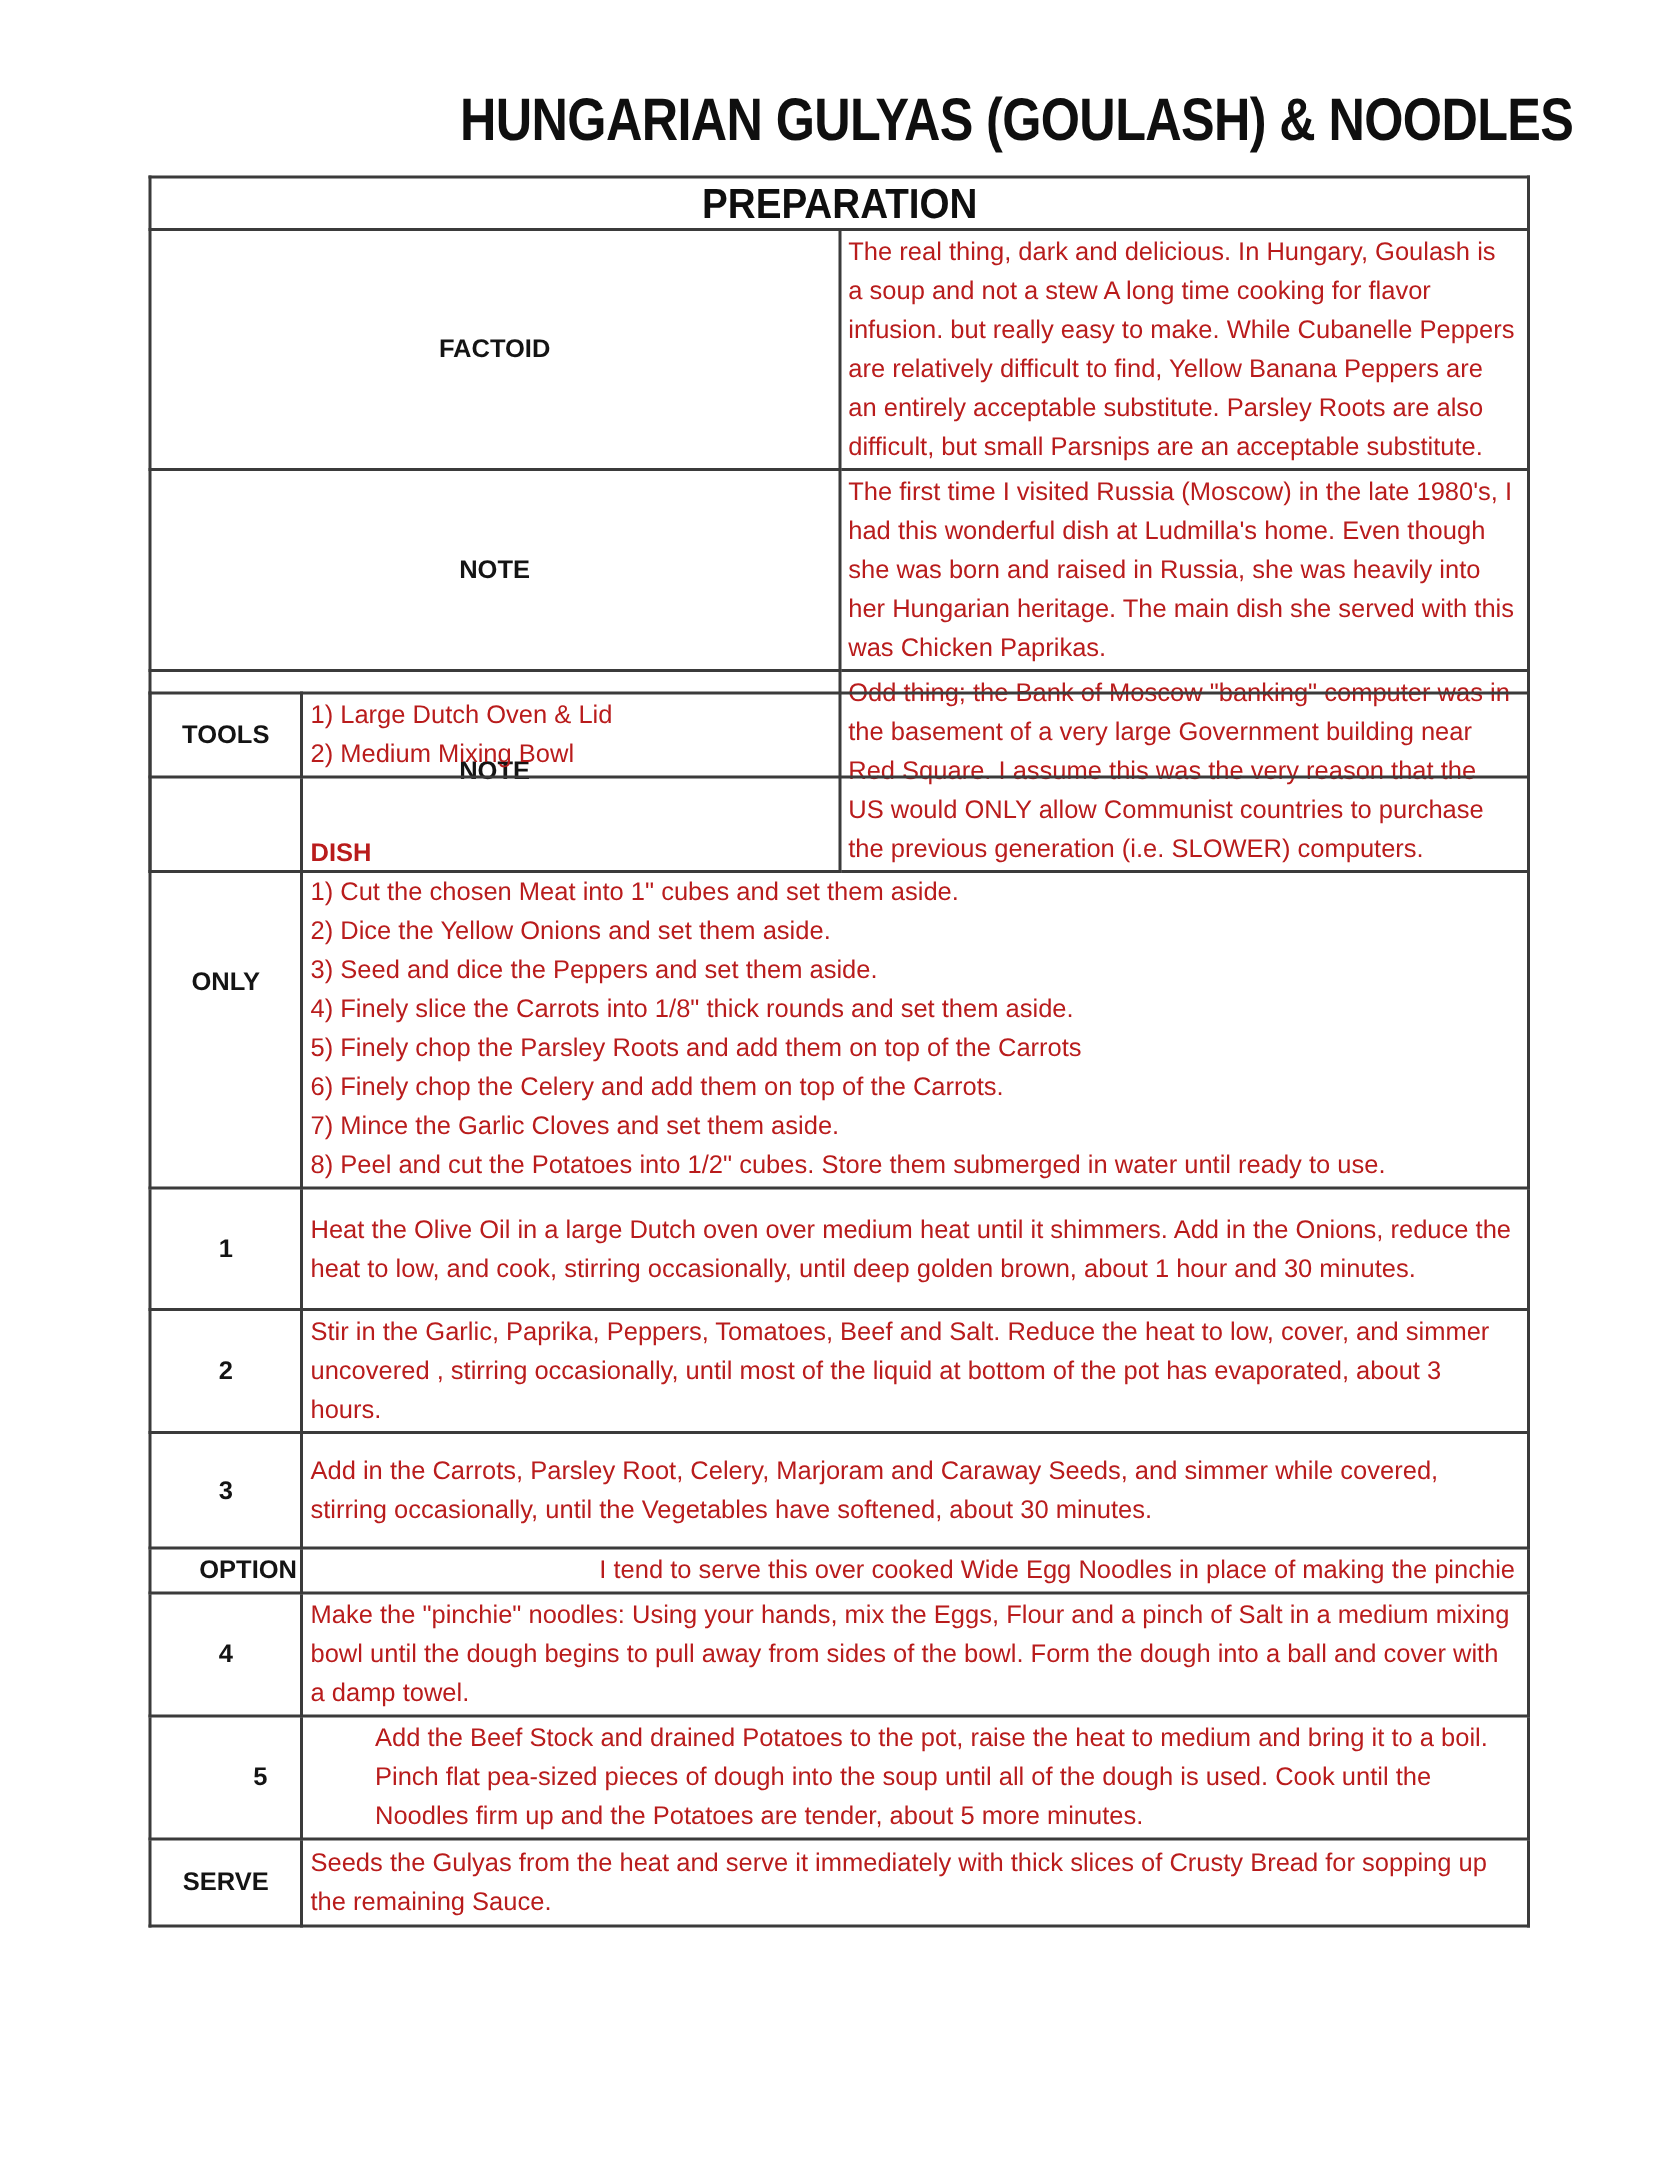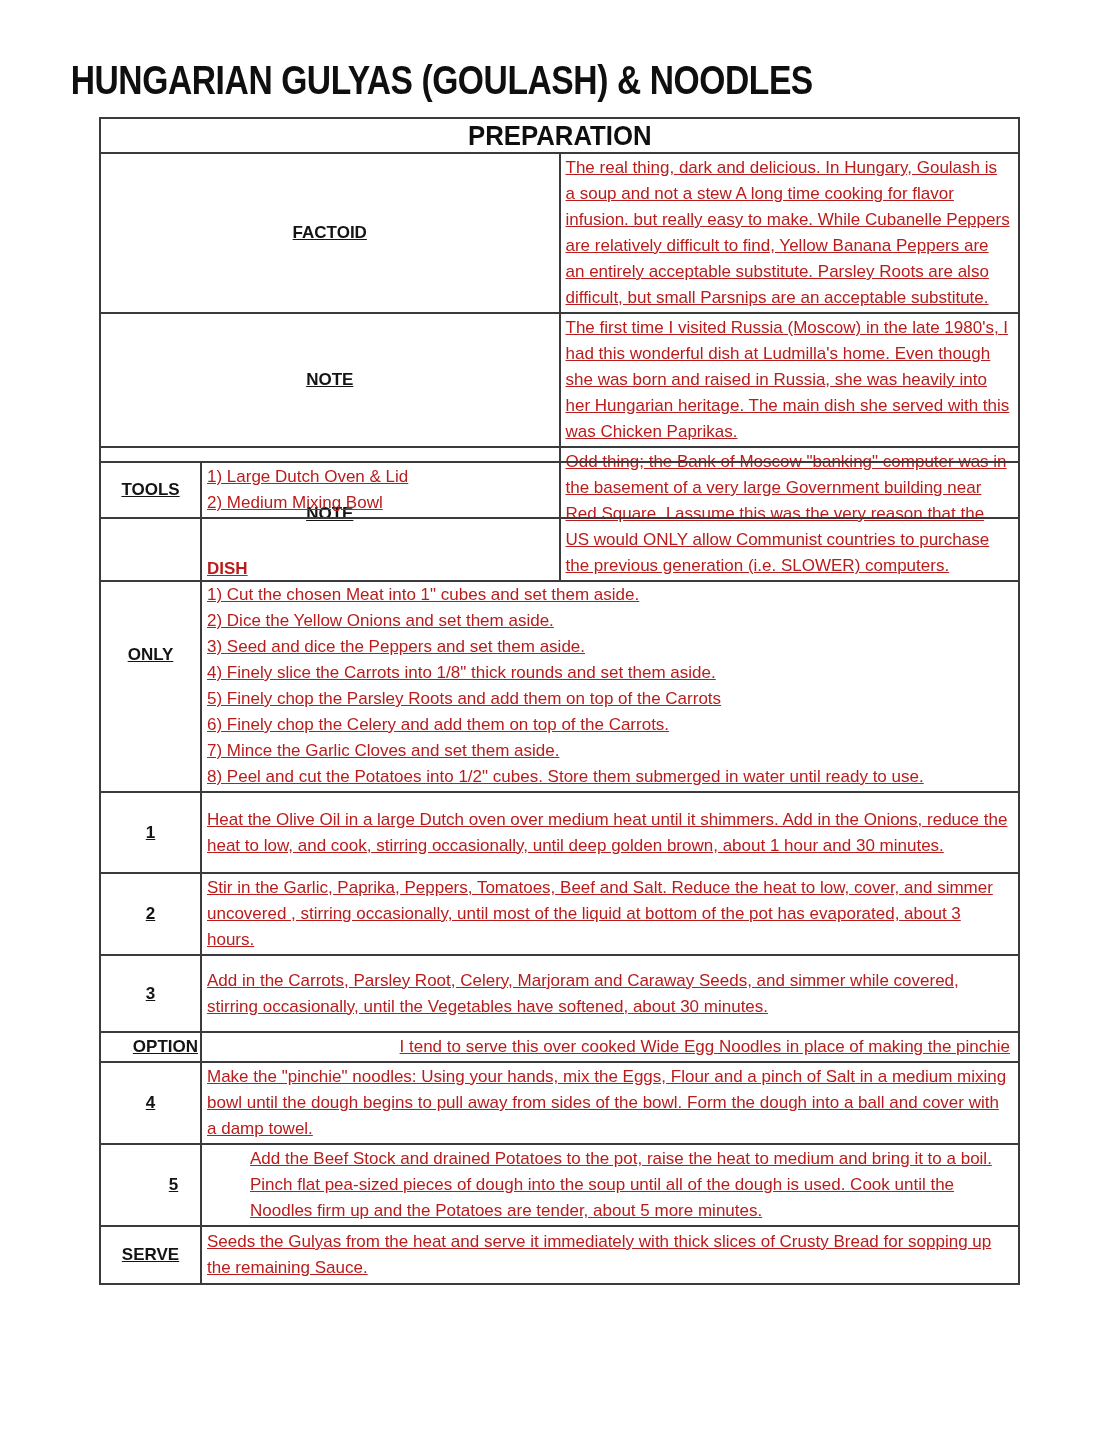--- a/index.html
+++ b/index.html
@@ -14,21 +14,21 @@
     background: #ffffff;
     font-family: "Liberation Sans", sans-serif;
     color: #1a1a1a;
     overflow: hidden;
   }
   .doc-title {
     position: absolute;
     top: 58px;
     left: 0;
     width: 1120px;
-    text-align: left;
+    text-align: right;
     white-space: nowrap;
   }
   .doc-title span {
     display: inline-block;
     font-weight: bold;
     font-size: 40px;
     color: #0f0f0f;
     transform: scaleX(0.84);
     transform-origin: center;
     letter-spacing: -0.5px;
@@ -37,21 +37,20 @@
     position: absolute;
     left: 99px;
     width: 921px;
     border-collapse: collapse;
     table-layout: fixed;
   }
   .table-prep-info { top: 117px; }
   .table-steps     { top: 461px; }
   .doc-table td, .doc-table th {
     border: 2px solid #3b3b3b;
-    text-decoration: underline;
   }
   th.table-header {
     height: 33px;
     padding: 0;
     text-align: center;
     vertical-align: middle;
   }
   th.table-header span {
     display: inline-block;
     font-weight: bold;

